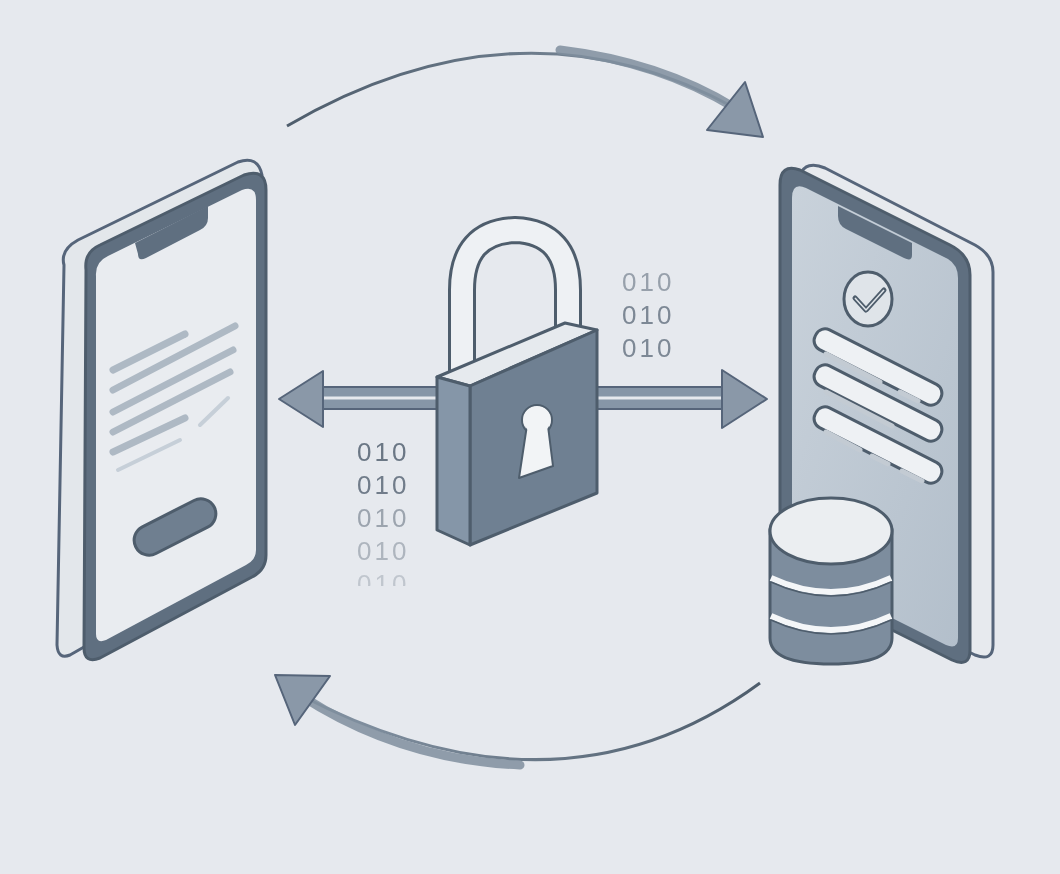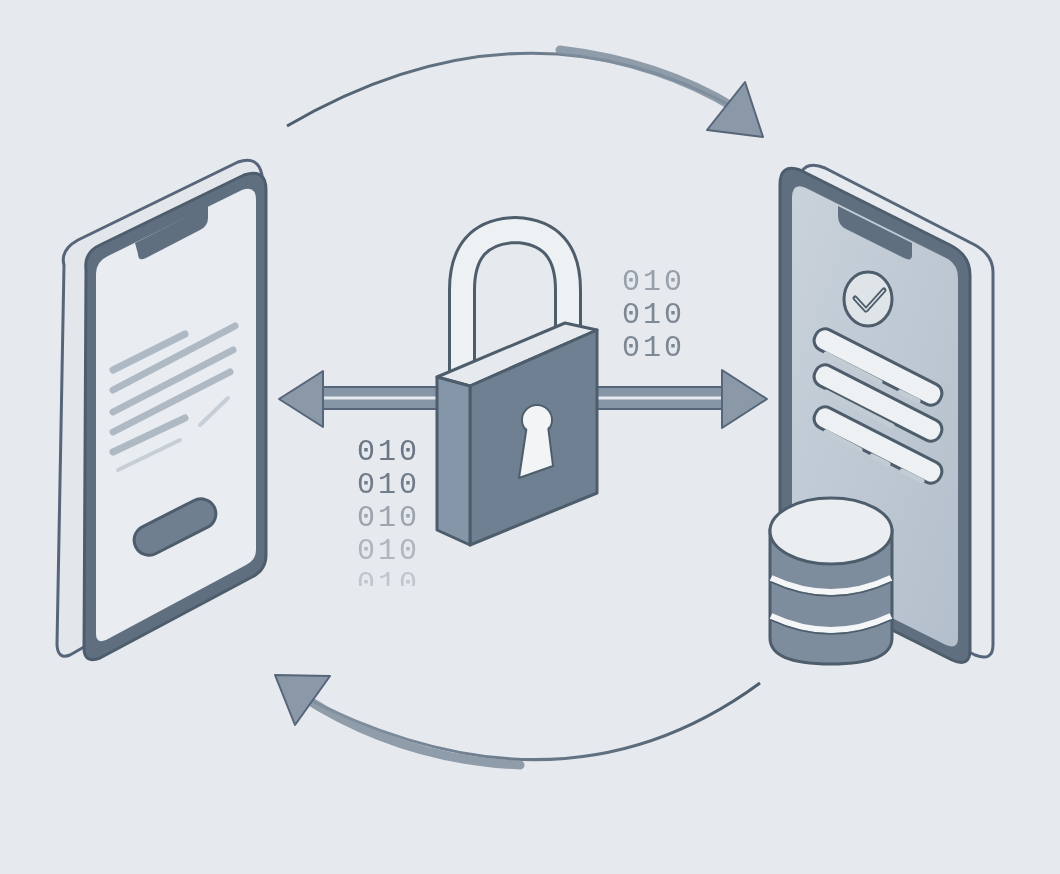--- a/index.html
+++ b/index.html
@@ -5,22 +5,22 @@
   html, body { margin: 0; padding: 0; }
   body {
     width: 1060px; height: 874px; overflow: hidden;
     background: #e6e9ee;
     font-family: "DejaVu Sans", sans-serif;
   }
   .stage { position: relative; width: 1060px; height: 874px; }
   svg.scene { position: absolute; left: 0; top: 0; }
   .bin {
     position: absolute;
-    font-family: Liberation Mono, monospace;
-    font-size: 30px;
+    font-family: Liberation Sans, sans-serif;
+    font-size: 26px;
     letter-spacing: 3px;
     line-height: 33px;
     color: #6b7785;
   }
   .bin div { height: 33px; }
   .bin-left { left: 357px; top: 436px; }
   .bin-right { left: 622px; top: 266px; color: #7d8895; }
 </style>
 </head>
 <body>

